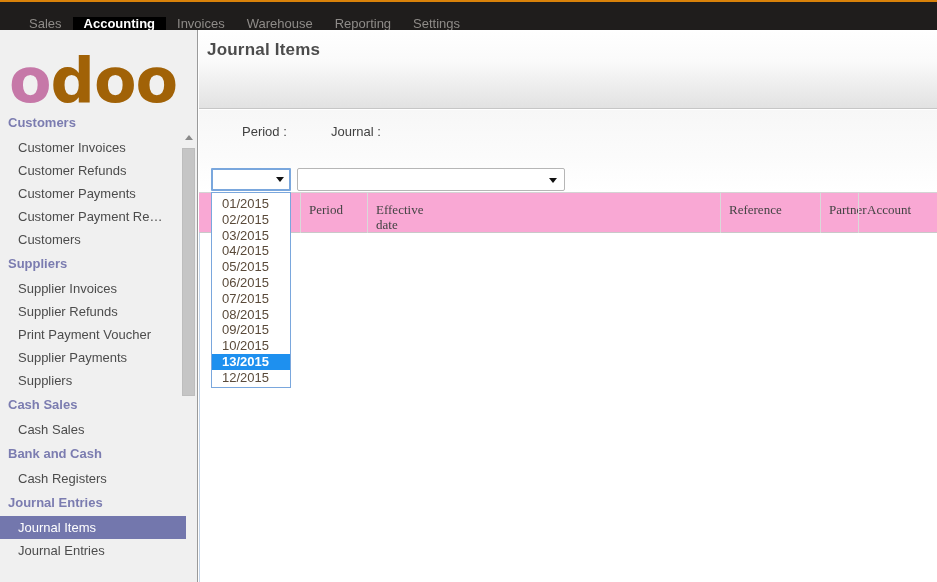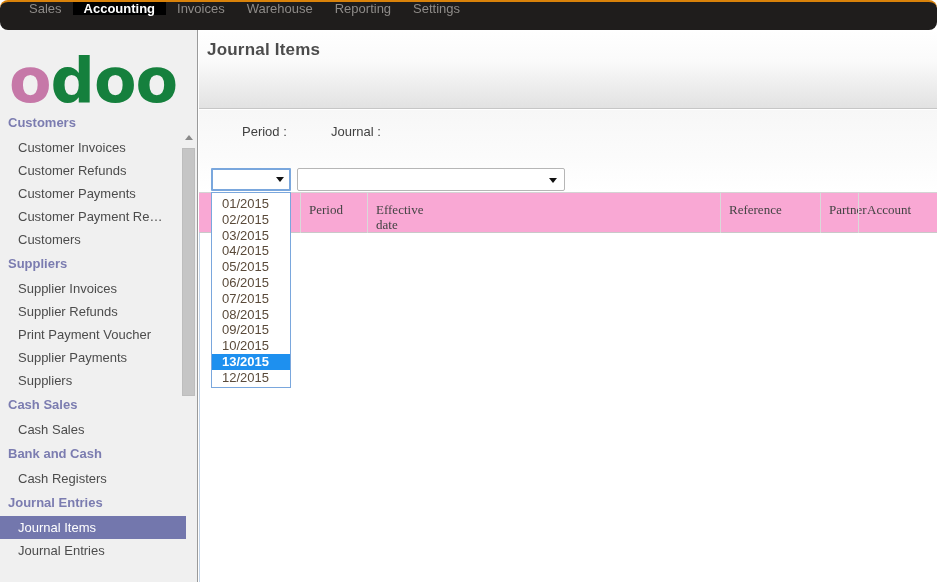--- a/index.html
+++ b/index.html
@@ -10,23 +10,22 @@
     background: #ffffff;
     font-family: "Liberation Sans", sans-serif;
   }
 
   
   #navbar {
     position: absolute; left: 0; top: 0;
     width: 937px; height: 30px;
     background: #1f1d1c;
     border-top: 2px solid #d9820a;
-    display: flex; align-items: flex-start;
+    display: flex; align-items: flex-end;
     padding-left: 18px;
-    border-radius: 8px;
   }
   .nav-item {
     display: flex; align-items: center;
     padding: 0 11px;
     color: #8e8b88;
     font-size: 13px;
     line-height: 1;
     cursor: pointer;
     white-space: nowrap;
   }
@@ -51,21 +50,21 @@
     text-align: center;
     font-size: 62px;
     font-weight: bold;
     letter-spacing: -1px;
     line-height: 74px;
     height: 76px;
     font-family: "DejaVu Sans", sans-serif;
     user-select: none;
   }
   #logo .o1 { color: #c678a8; }
-  #logo .rest { color: #15803d; }
+  #logo .rest { color: #a16207; }
 
   #menu {
     position: absolute;
     left: 0; top: 80px;
     width: 186px;
   }
   .menu-section {
     color: #7b7cb0;
     font-size: 13px;
     font-weight: bold;

